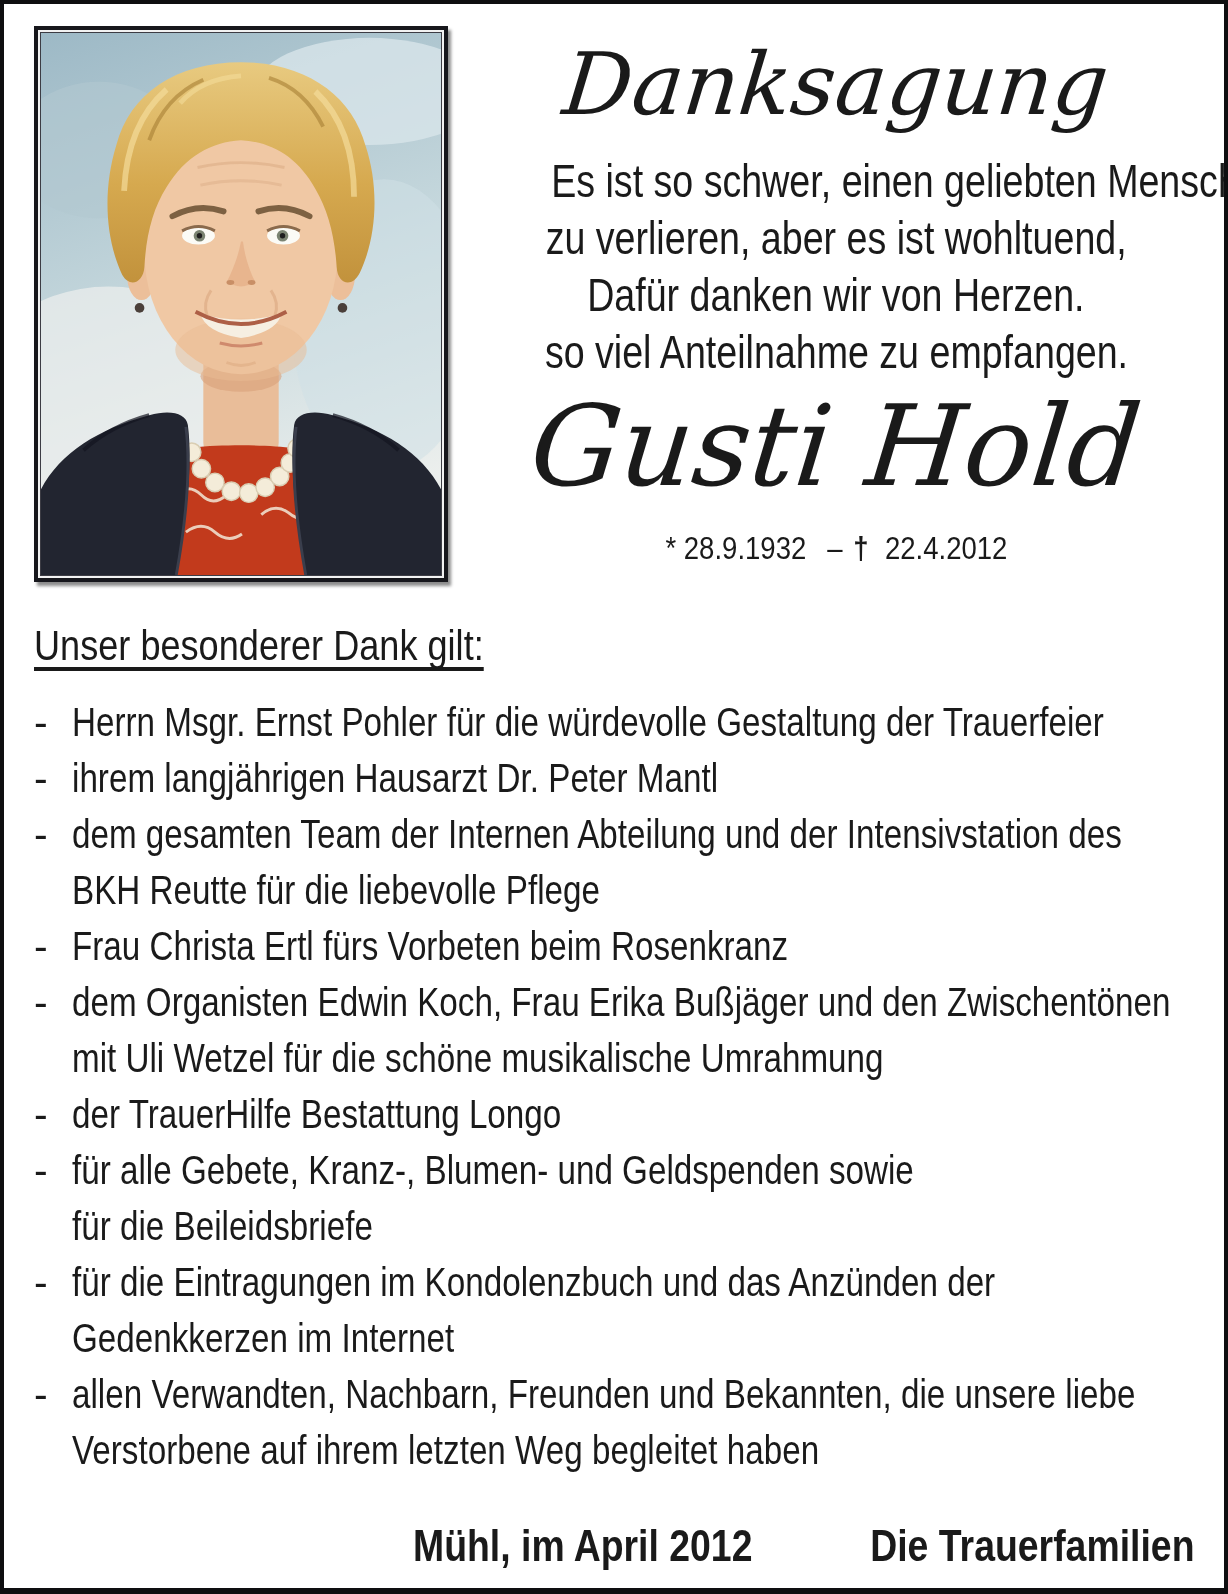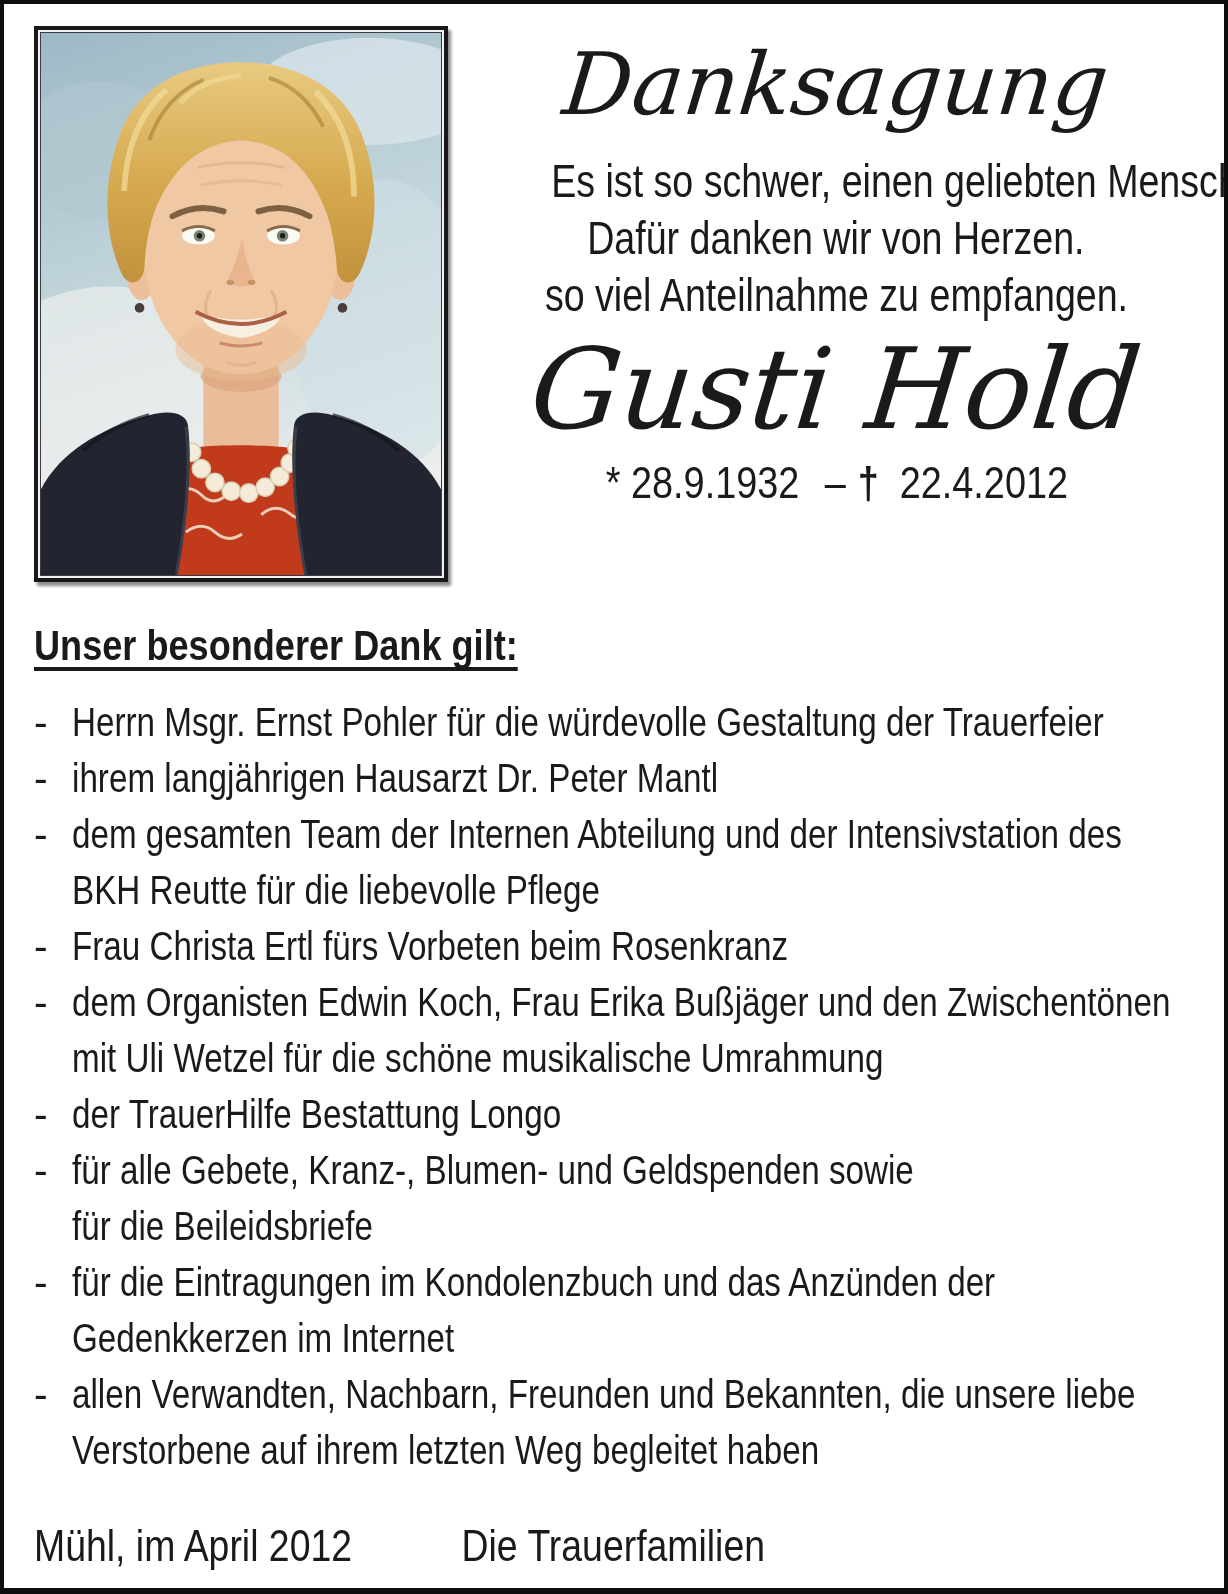--- a/index.html
+++ b/index.html
@@ -50,29 +50,29 @@
   .intro-line > span{display:inline-block;transform:scaleX(0.80);white-space:nowrap;}
   .name-script{
     font-family:"DejaVu Serif",serif;
     font-style:italic;
     font-size:112px;
     line-height:128px;
     margin-top:2px;
     transform:skewX(-6deg);
     white-space:nowrap;
   }
-  .dates{font-size:44px;line-height:52px;margin-top:4px;white-space:nowrap;}
+  .dates{font-size:32px;line-height:52px;margin-top:12px;white-space:nowrap;}
   .dates span{display:inline-block;transform:scaleX(0.86);}
   .dates .sep{margin:0 8px;}
   .dates .cross{font-weight:700;margin-right:6px;}
 
   
   .thanks-heading{
     position:absolute;left:30px;top:616px;
-    font-size:43px;line-height:50px;font-weight:700;
+    font-size:43px;line-height:50px;font-weight:400;
     white-space:nowrap;
   }
   .thanks-heading > span{
     display:inline-block;
     transform:scaleX(0.84);transform-origin:left top;
     text-decoration:underline;
     text-decoration-thickness:4px;
     text-underline-offset:7px;
     text-decoration-skip-ink:none;
   }
@@ -81,22 +81,22 @@
   .thanks-item .dash{flex:0 0 38px;}
   .thanks-item .item-text{
     flex:0 0 auto;width:1400px;
     white-space:pre-line;
     transform:scaleX(0.81);transform-origin:left top;
   }
 
   
   .footer{
     position:absolute;left:30px;right:30px;top:1516px;
-    display:flex;justify-content:flex-start;align-items:baseline;
-    font-size:44px;line-height:52px;font-weight:400;white-space:nowrap;
+    display:flex;justify-content:flex-end;align-items:baseline;
+    font-size:44px;line-height:52px;font-weight:700;white-space:nowrap;
   }
   .footer .left-sign{display:inline-block;transform:scaleX(0.85);transform-origin:left center;}
   .footer .right-sign{display:inline-block;transform:scaleX(0.85);transform-origin:right center;}
 </style>
 </head>
 <body>
 
 <div class="page">
 
   <div class="photo-frame">
@@ -190,20 +190,21 @@
         <path d="M112 392 C90 398 64 410 44 428" stroke="#121420" stroke-width="4" fill="none" opacity="0.7"></path>
         <path d="M302 392 C324 398 350 410 370 428" stroke="#121420" stroke-width="4" fill="none" opacity="0.7"></path>
       </svg>
     </div>
   </div>
 
   <div class="right-col">
     <div class="title-script">Danksagung</div>
     <div class="intro">
       <div class="intro-line"><span>Es ist so schwer, einen geliebten Menschen</span></div>
+      <div class="intro-line"><span>zu verlieren, aber es ist wohltuend,</span></div>
       <div class="intro-line"><span>Dafür danken wir von Herzen.</span></div>
       <div class="intro-line"><span>so viel Anteilnahme zu empfangen.</span></div>
     </div>
     <div class="name-script">Gusti Hold</div>
     <div class="dates">
       <span>* 28.9.1932</span><span class="sep">–</span><span class="cross">†</span><span>22.4.2012</span>
     </div>
   </div>
 
   <div class="thanks-heading">

